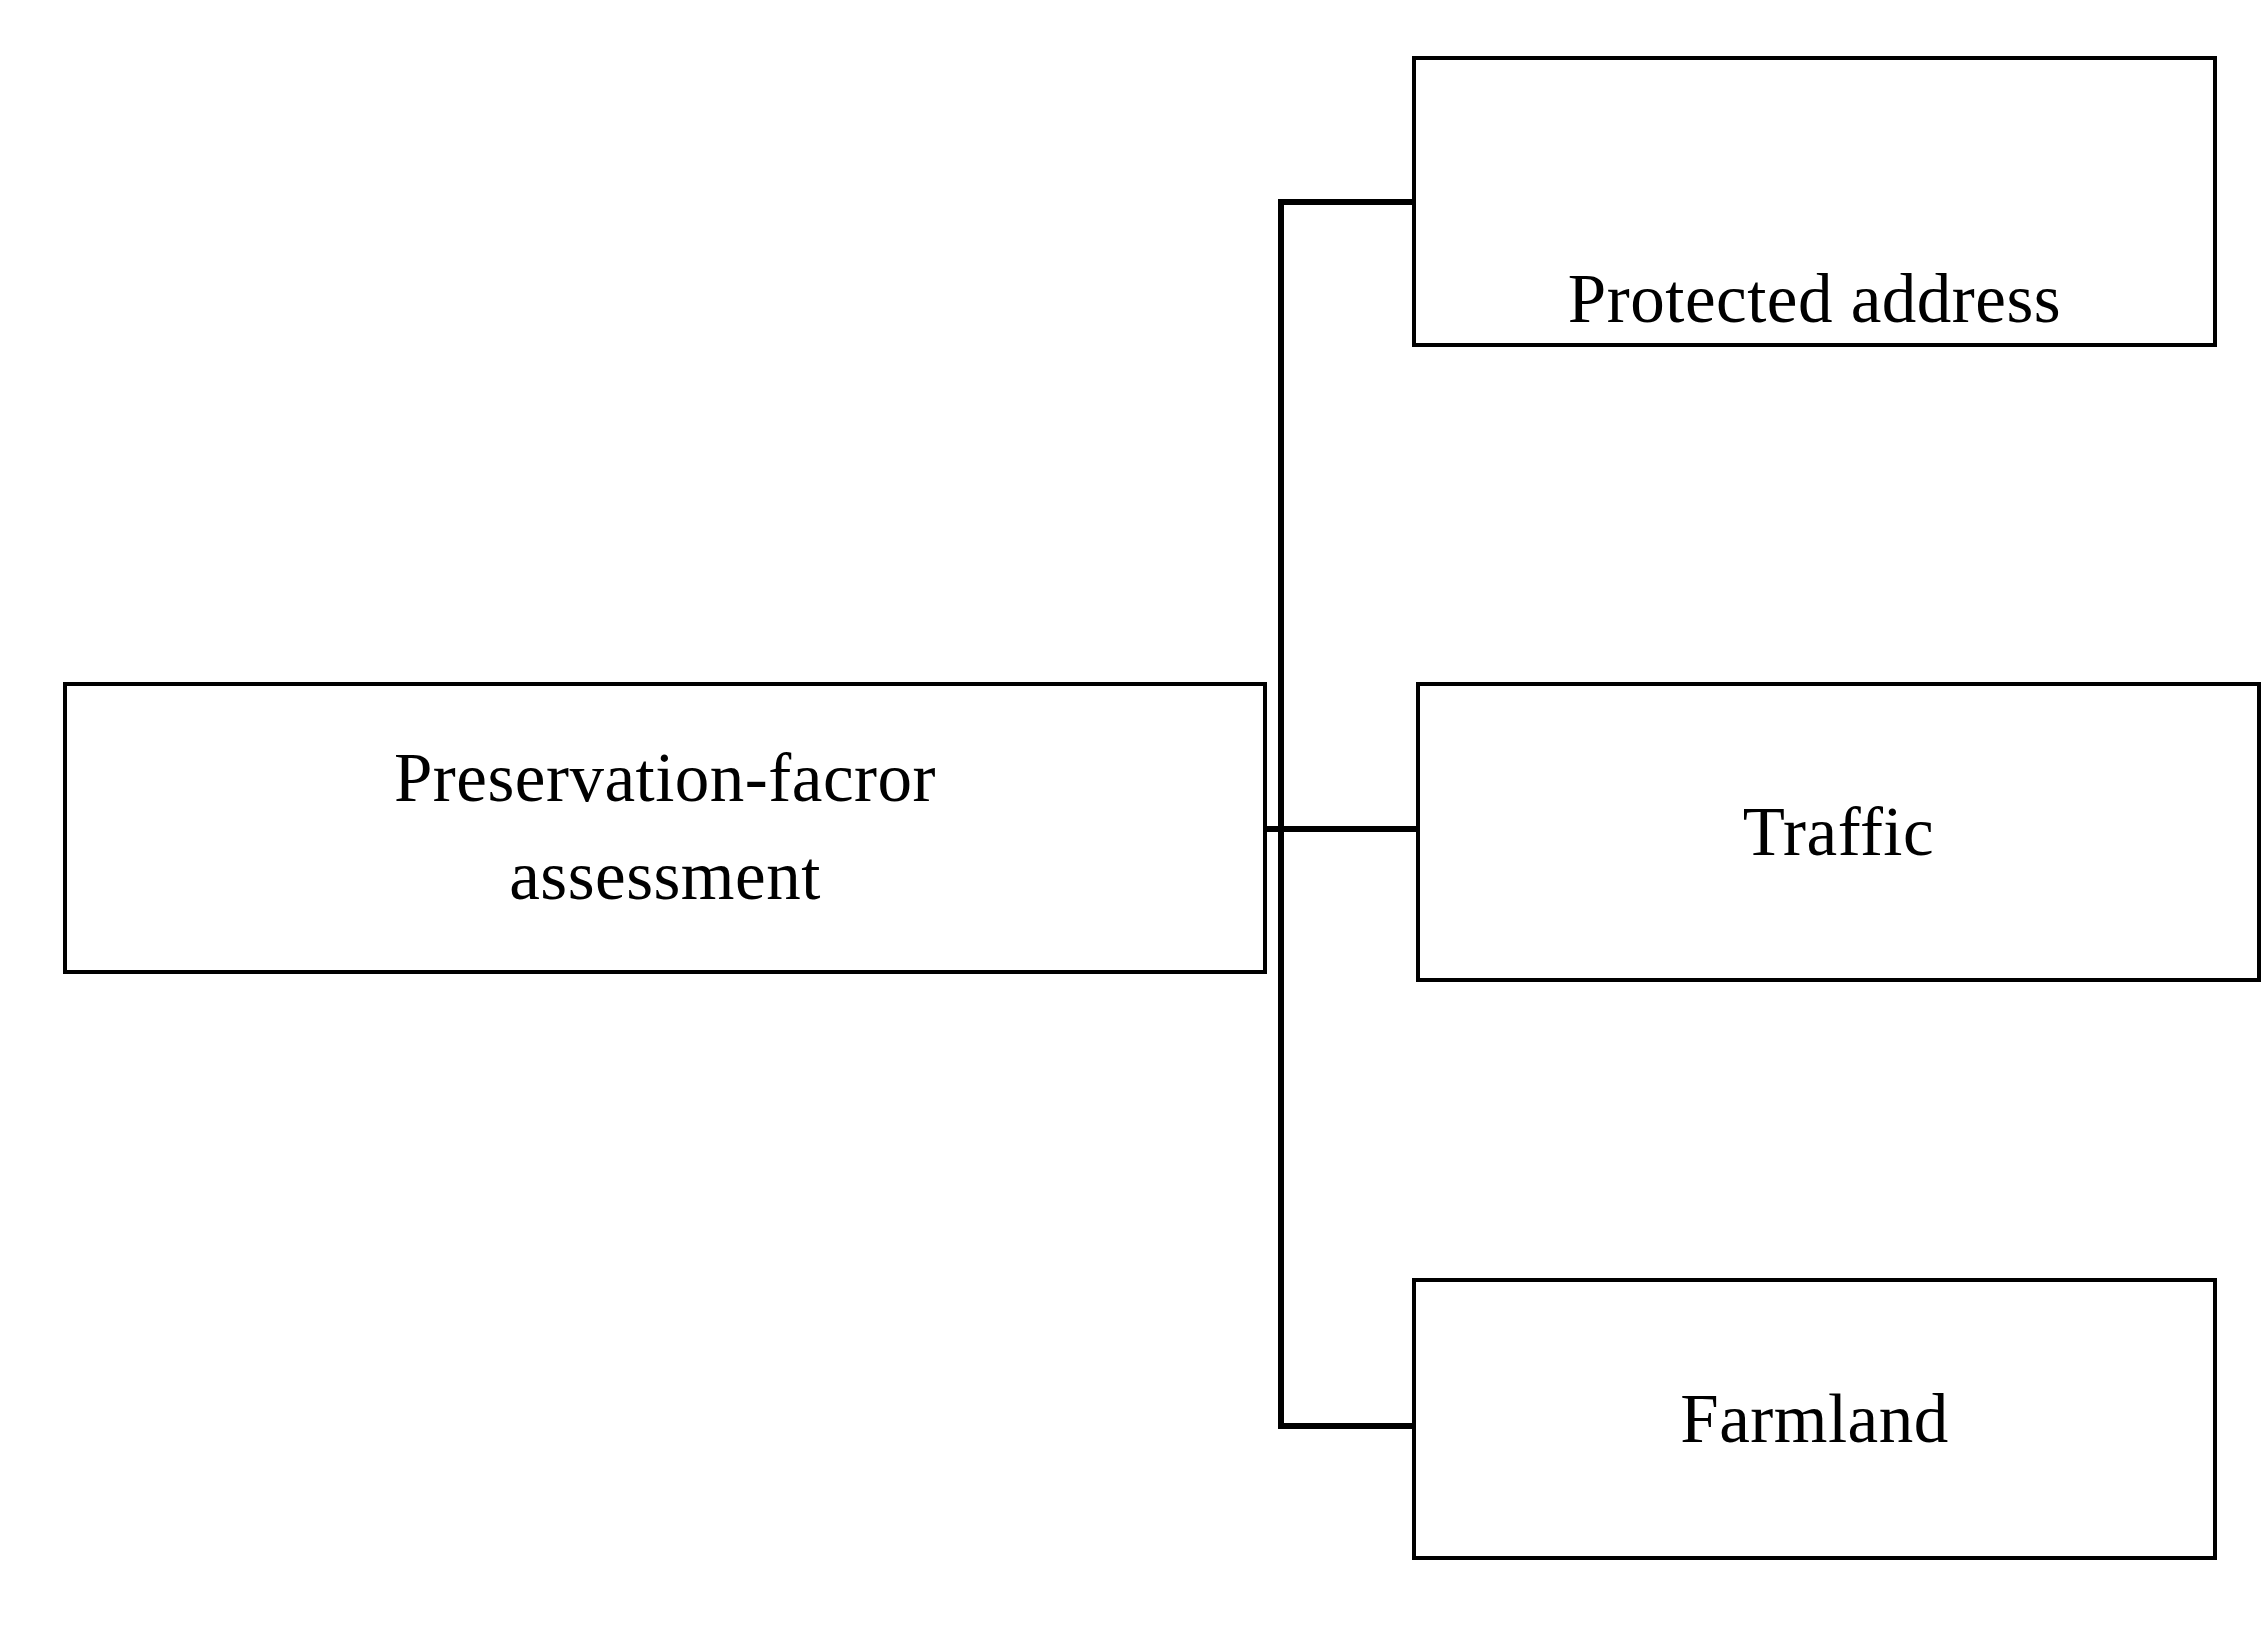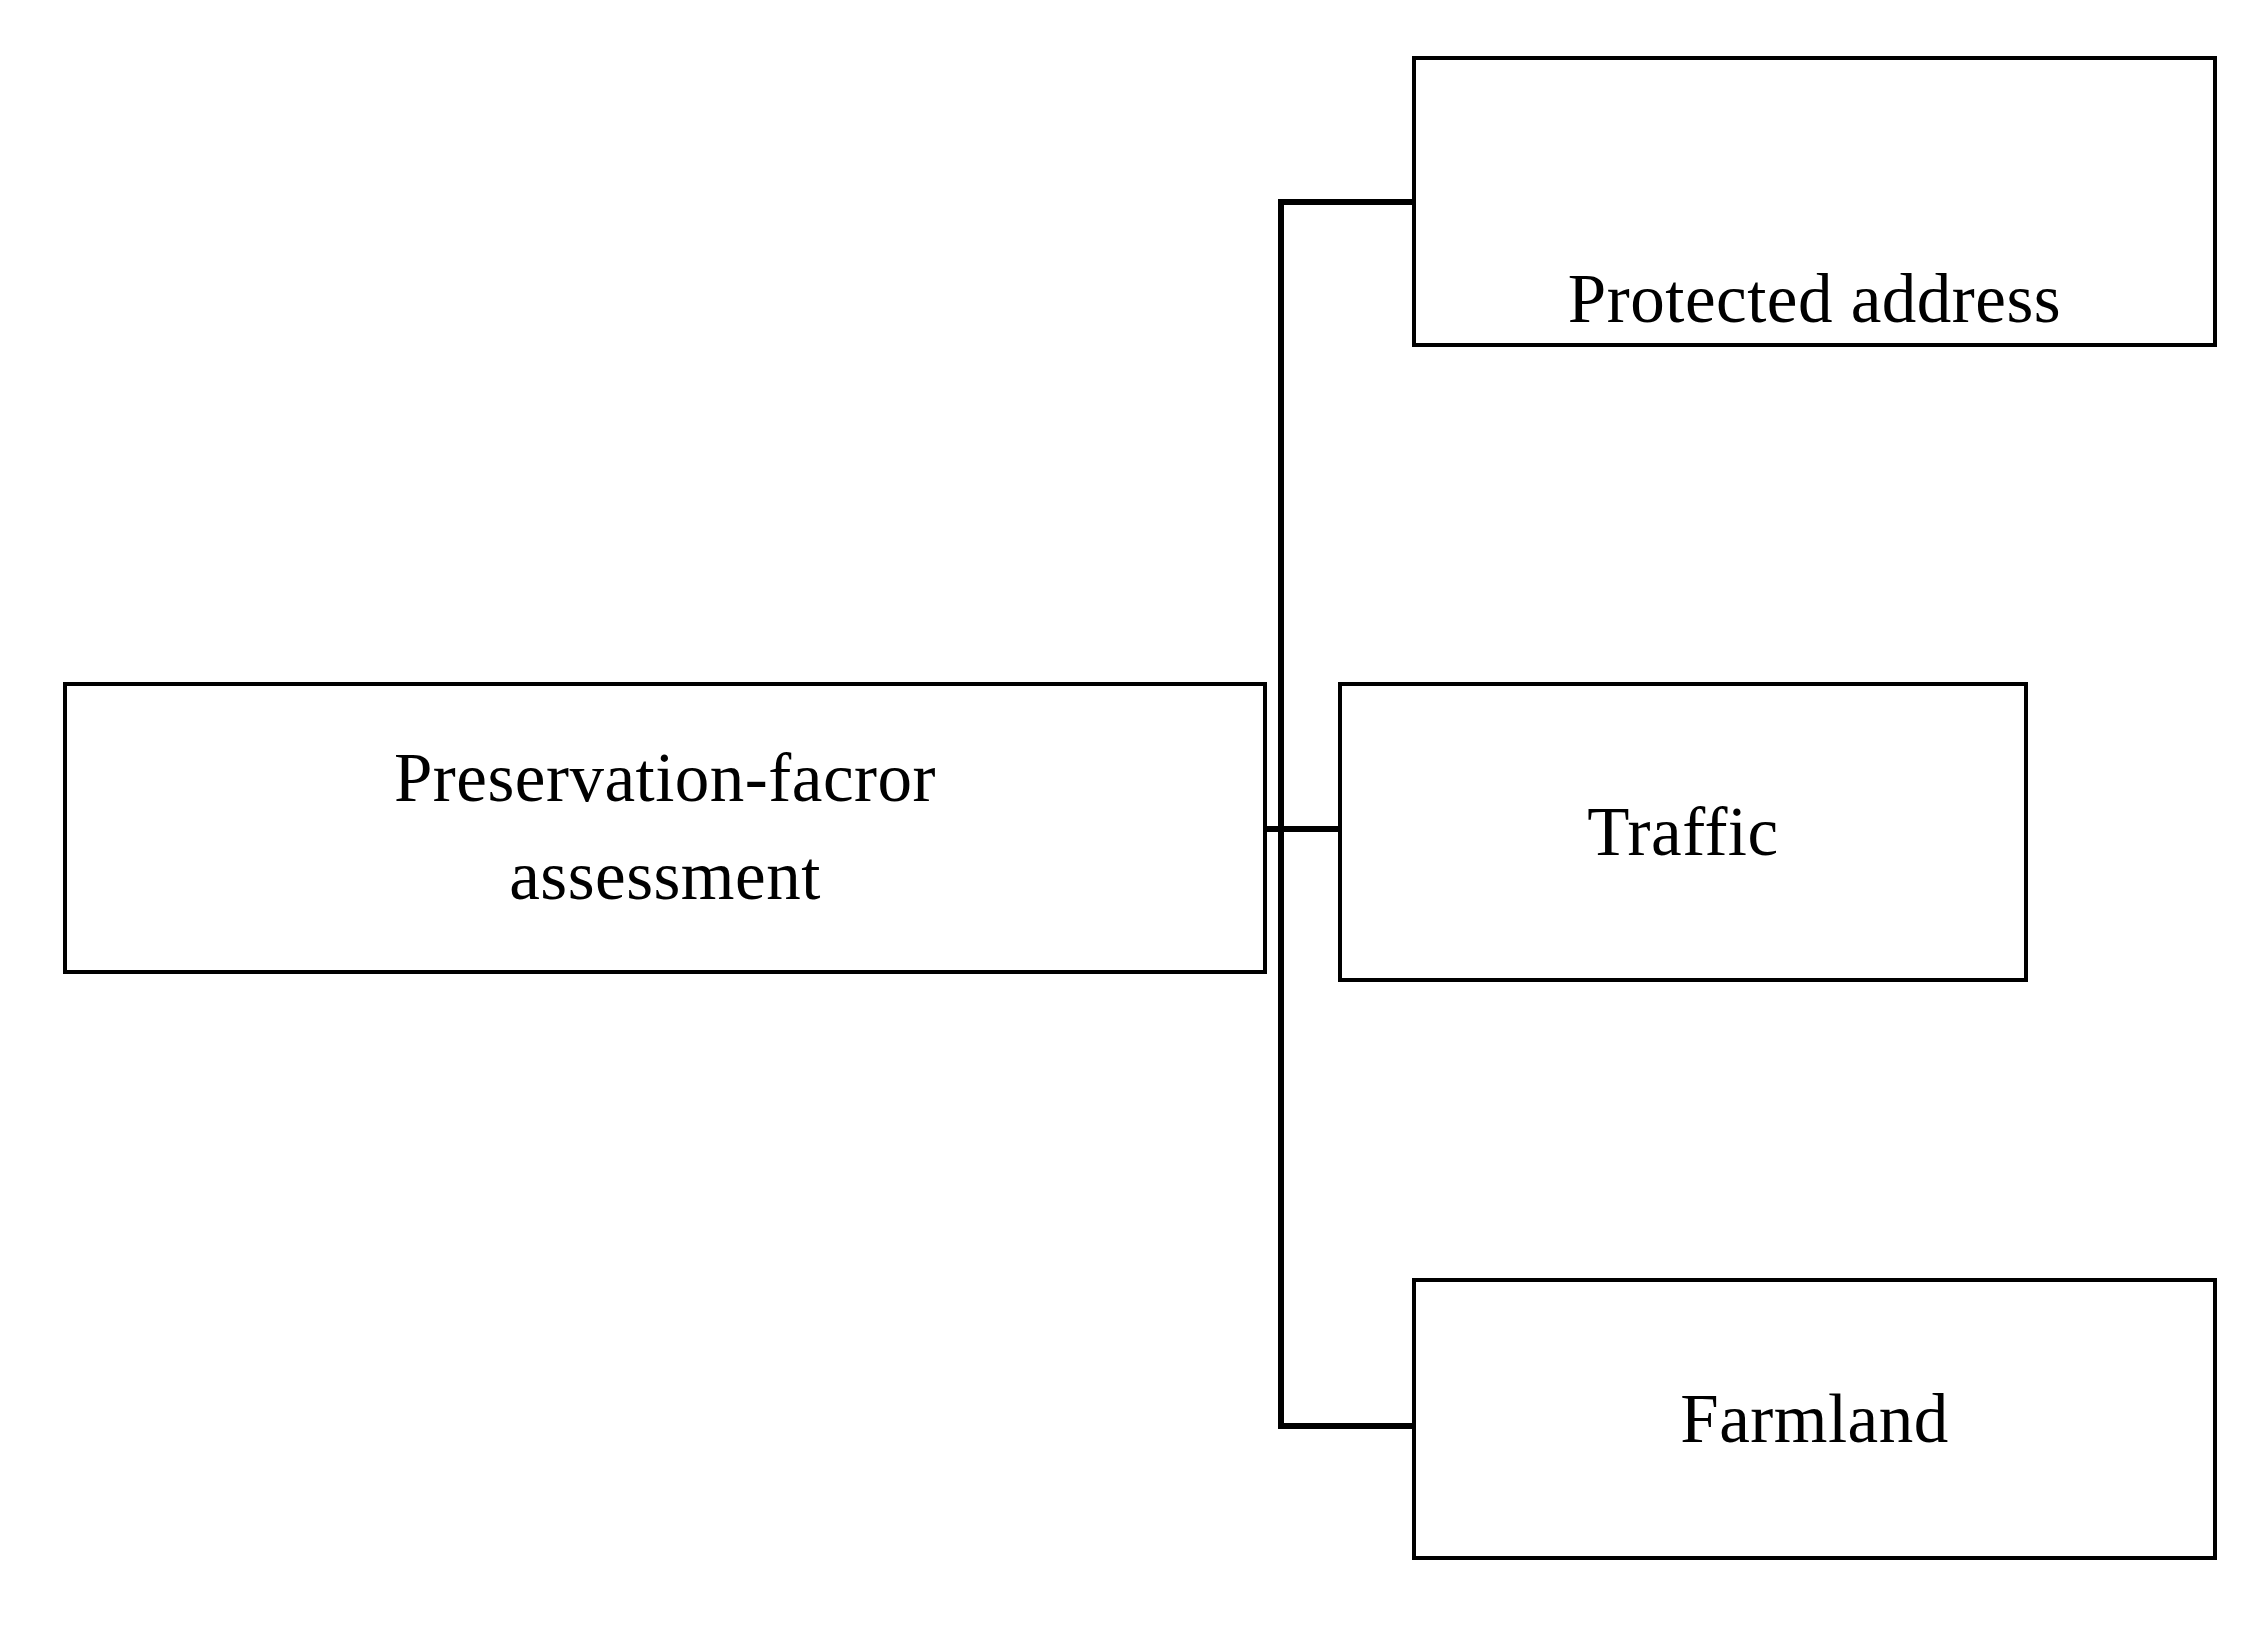--- a/index.html
+++ b/index.html
@@ -46,23 +46,23 @@
   
   #node-protected-address {
     left: 1412px;
     top: 56px;
     width: 805px;
     height: 291px;
     align-items: flex-end;
     padding-top: 56px;
   }
   #node-traffic {
-    left: 1338px;
+    left: 1416px;
     top: 682px;
-    width: 690px;
+    width: 845px;
     height: 300px;
     align-items: center;
   }
   #node-farmland {
     left: 1412px;
     top: 1278px;
     width: 805px;
     height: 282px;
   }
   

